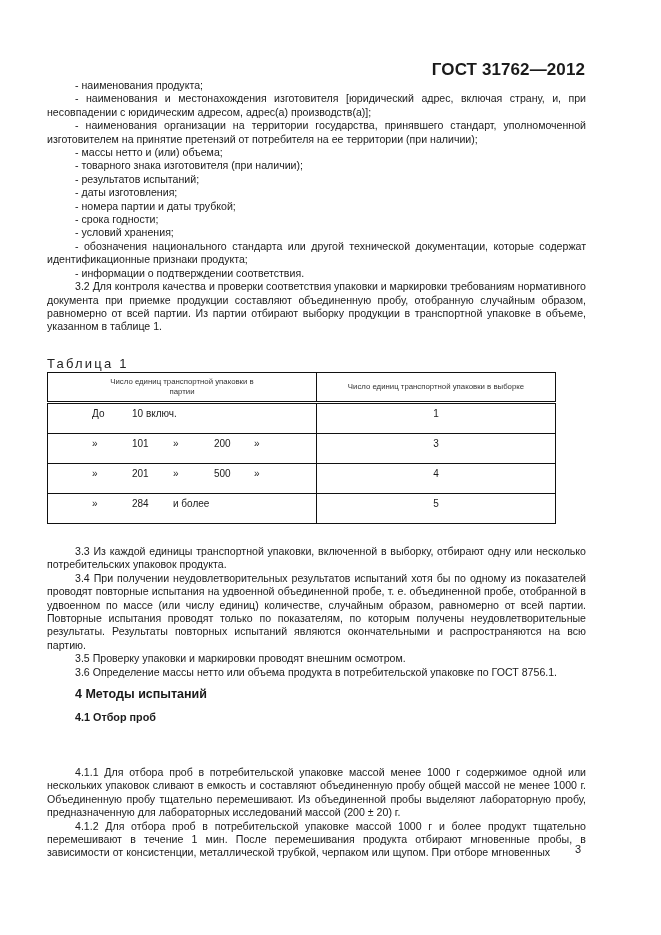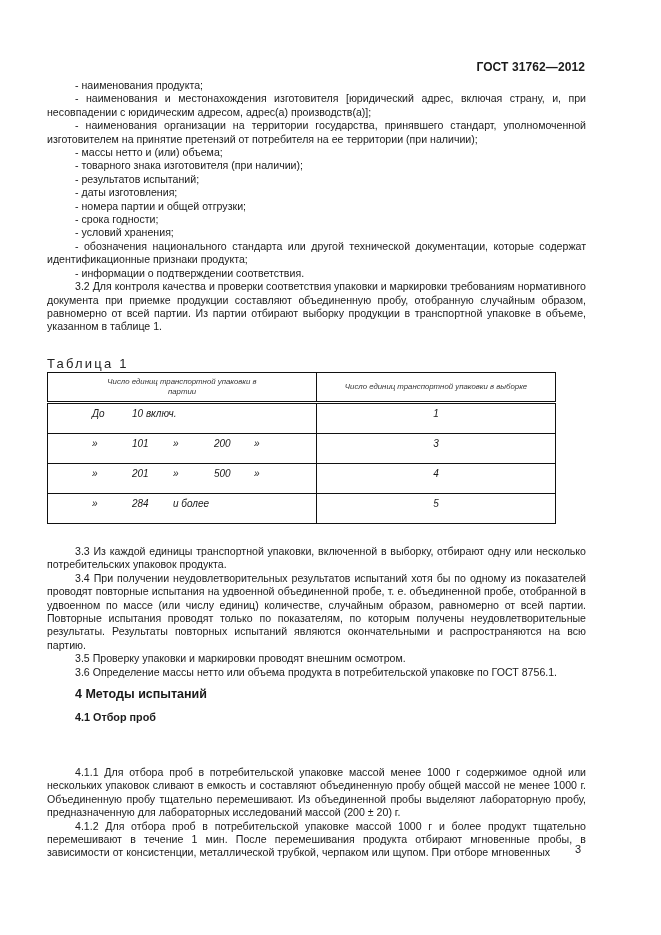--- a/index.html
+++ b/index.html
@@ -2,37 +2,37 @@
 <html><head>
 <meta charset="utf-8">
 <style>
   html, body { margin: 0; padding: 0; background: #ffffff; }
   body {
     width: 661px; height: 935px; position: relative; overflow: hidden;
     font-family: "Liberation Sans", sans-serif; color: #1a1a1a;
   }
   .page-header {
     position: absolute; top: 60px; right: 76px;
-    font-weight: bold; font-size: 12px; letter-spacing: 0.1px;
+    font-weight: bold; font-size: 17px; letter-spacing: 0.1px;
   }
   .body-text {
     position: absolute; left: 47px; width: 539px;
     font-size: 10.6px; line-height: 13.4px; text-align: justify;
   }
   .body-text p { margin: 0; text-indent: 28px; }
   #block1 { top: 79px; }
   #block2 { top: 545px; }
   #block3 { top: 738px; margin-top: 28px; }
   .table-caption {
     position: absolute; left: 47px; top: 356px;
     font-size: 13px; letter-spacing: 2.2px; color: #222;
   }
   table.t1 {
     position: absolute; left: 47px; top: 372px; width: 509px;
-    border-collapse: collapse; font-size: 10px; font-style: italic;
+    border-collapse: collapse; font-size: 10px;
   }
   table.t1 td, table.t1 th { border: 1px solid #111; padding: 0; }
   table.t1 th {
     font-weight: normal; font-size: 7.8px; line-height: 10px; height: 28px;
     color: #333; text-align: center; border-bottom: 3px double #111;
   }
   table.t1 th.c1 { width: 268px; }
   table.t1 td { height: 25px; vertical-align: top; padding-top: 4px; }
   table.t1 td.c2 { text-align: center; }
   .range { position: relative; height: 14px; }
@@ -52,21 +52,21 @@
 <div class="page-header">ГОСТ 31762—2012</div>
 
 <div class="body-text" id="block1">
   <p>- наименования продукта;</p>
   <p>- наименования и местонахождения изготовителя [юридический адрес, включая страну, и, при несовпадении с юридическим адресом, адрес(а) производств(а)];</p>
   <p>- наименования организации на территории государства, принявшего стандарт, уполномоченной изготовителем на принятие претензий от потребителя на ее территории (при наличии);</p>
   <p>- массы нетто и (или) объема;</p>
   <p>- товарного знака изготовителя (при наличии);</p>
   <p>- результатов испытаний;</p>
   <p>- даты изготовления;</p>
-  <p>- номера партии и общей отгрузки;</p>
+  <p>- номера партии и даты трубкой;</p>
   <p>- срока годности;</p>
   <p>- условий хранения;</p>
   <p>- обозначения национального стандарта или другой технической документации, которые содержат идентификационные признаки продукта;</p>
   <p>- информации о подтверждении соответствия.</p>
   <p>3.2 Для контроля качества и проверки соответствия упаковки и маркировки требованиям нормативного документа при приемке продукции составляют объединенную пробу, отобранную случайным образом, равномерно от всей партии. Из партии отбирают выборку продукции в транспортной упаковке в объеме, указанном в таблице 1.</p>
 </div>
 
 <div class="table-caption">Таблица 1</div>
 
 <table class="t1">

